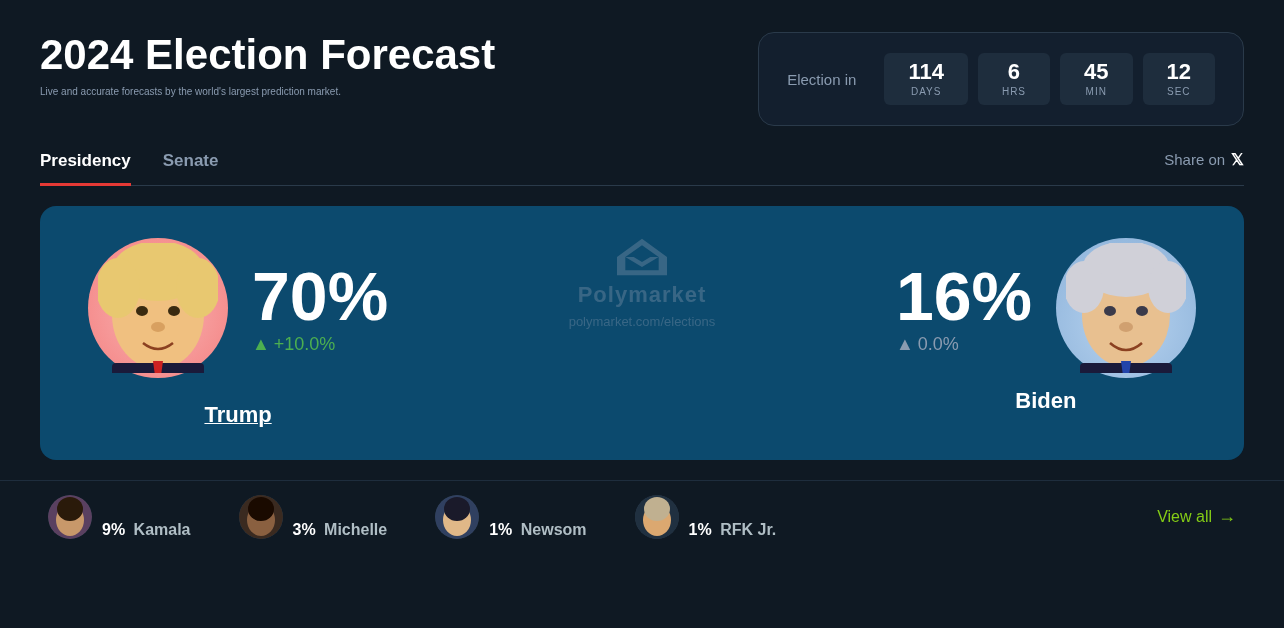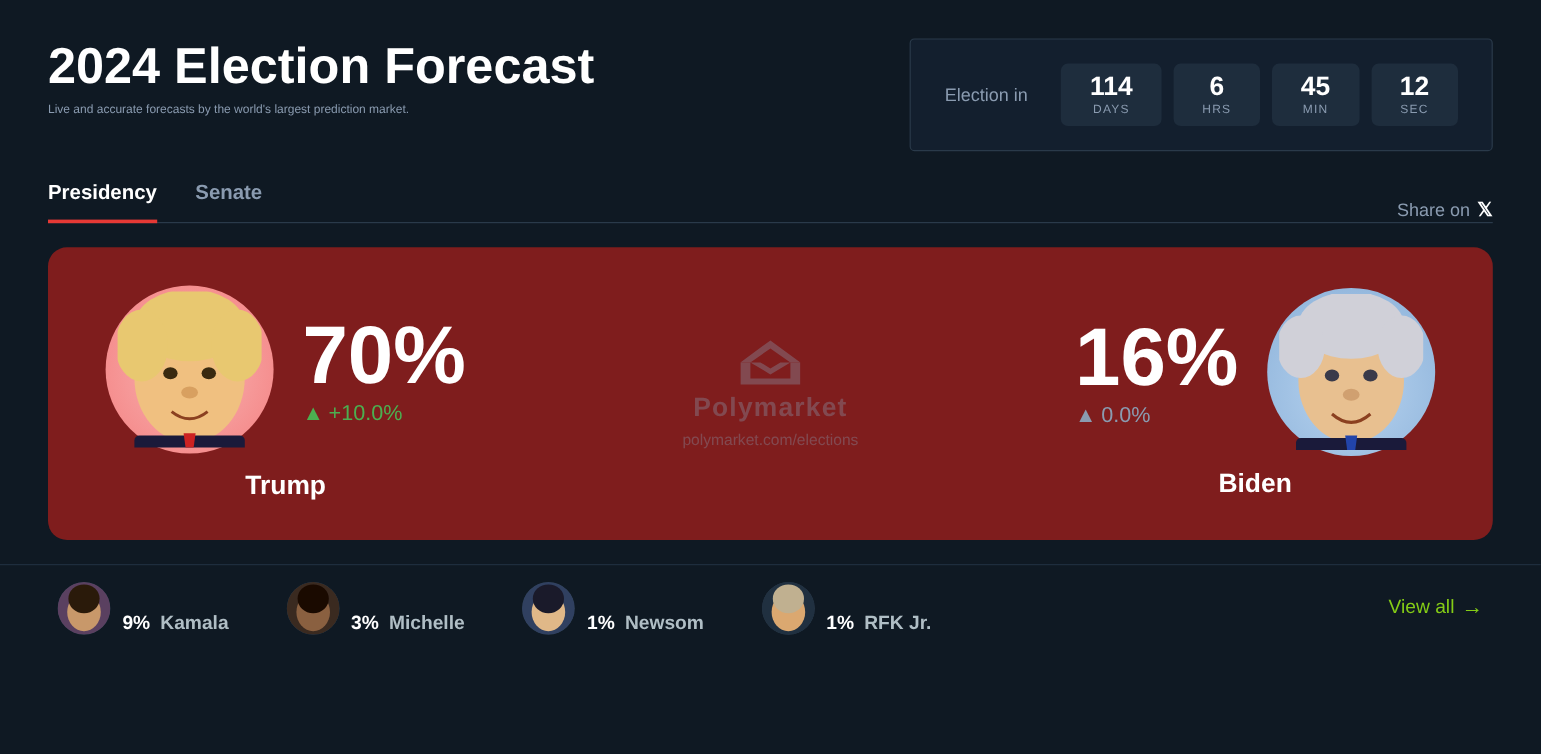--- a/index.html
+++ b/index.html
@@ -36,21 +36,21 @@
       margin-bottom: 8px;
     }
 
     .subtitle {
       font-size: 10px;
       color: #8a9bb0;
     }
 
     .countdown-box {
       border: 1px solid #2a3a4a;
-      border-radius: 4px;
+      border-radius: 16px;
       padding: 20px 28px;
       display: flex;
       align-items: center;
       gap: 20px;
       background: #131f2e;
     }
 
     .election-in-label {
       font-size: 15px;
       color: #8a9bb0;
@@ -82,21 +82,21 @@
       font-size: 10px;
       color: #8a9bb0;
       letter-spacing: 1px;
       margin-top: 3px;
       display: block;
     }
 
     .tabs-row {
       display: flex;
       justify-content: space-between;
-      align-items: flex-end;
+      align-items: flex-start;
       border-bottom: 1px solid #2a3a4a;
       margin-bottom: 20px;
     }
 
     .tabs {
       display: flex;
       gap: 32px;
     }
 
     .tab {
@@ -124,25 +124,24 @@
       cursor: pointer;
     }
 
     .x-icon {
       font-weight: 700;
       font-size: 16px;
       color: #fff;
     }
 
     .main-card {
-      background: #7f1d1d;
+      background: #0c4a6e;
       border-radius: 16px;
       padding: 32px 48px;
       display: flex;
-      align-items: center;
       justify-content: space-between;
       margin-bottom: 20px;
       position: relative;
       min-height: 220px;
     }
 
     .candidate-inner {
       display: flex;
       align-items: center;
       gap: 24px;
@@ -365,21 +364,21 @@
             <polygon points="55,118 65,118 62,140 60,145 58,140" fill="#cc2222"></polygon>
           </svg>
         </div>
         <div class="candidate-stats">
           <span class="candidate-pct">70%</span>
           <span class="candidate-change change-up">
             ▲ <span>+10.0%</span>
           </span>
         </div>
       </div>
-      <div style="text-align:center; margin-top: 14px;">
+      <div style="text-align:center; margin-top: 24px; text-decoration: underline;">
         <span class="candidate-name">Trump</span>
       </div>
     </div>
 
     <div class="center-logo">
       <svg class="pm-logo-svg" viewBox="0 0 60 44">
 
         <polygon points="0,22 30,0 60,22 50,22 30,8 10,22" fill="#8a9bb0"></polygon>
         <polygon points="0,22 0,44 60,44 60,22 50,22 50,38 10,38 10,22" fill="#8a9bb0"></polygon>
         <polygon points="10,22 30,34 50,22 40,22 30,28 20,22" fill="#8a9bb0"></polygon>

